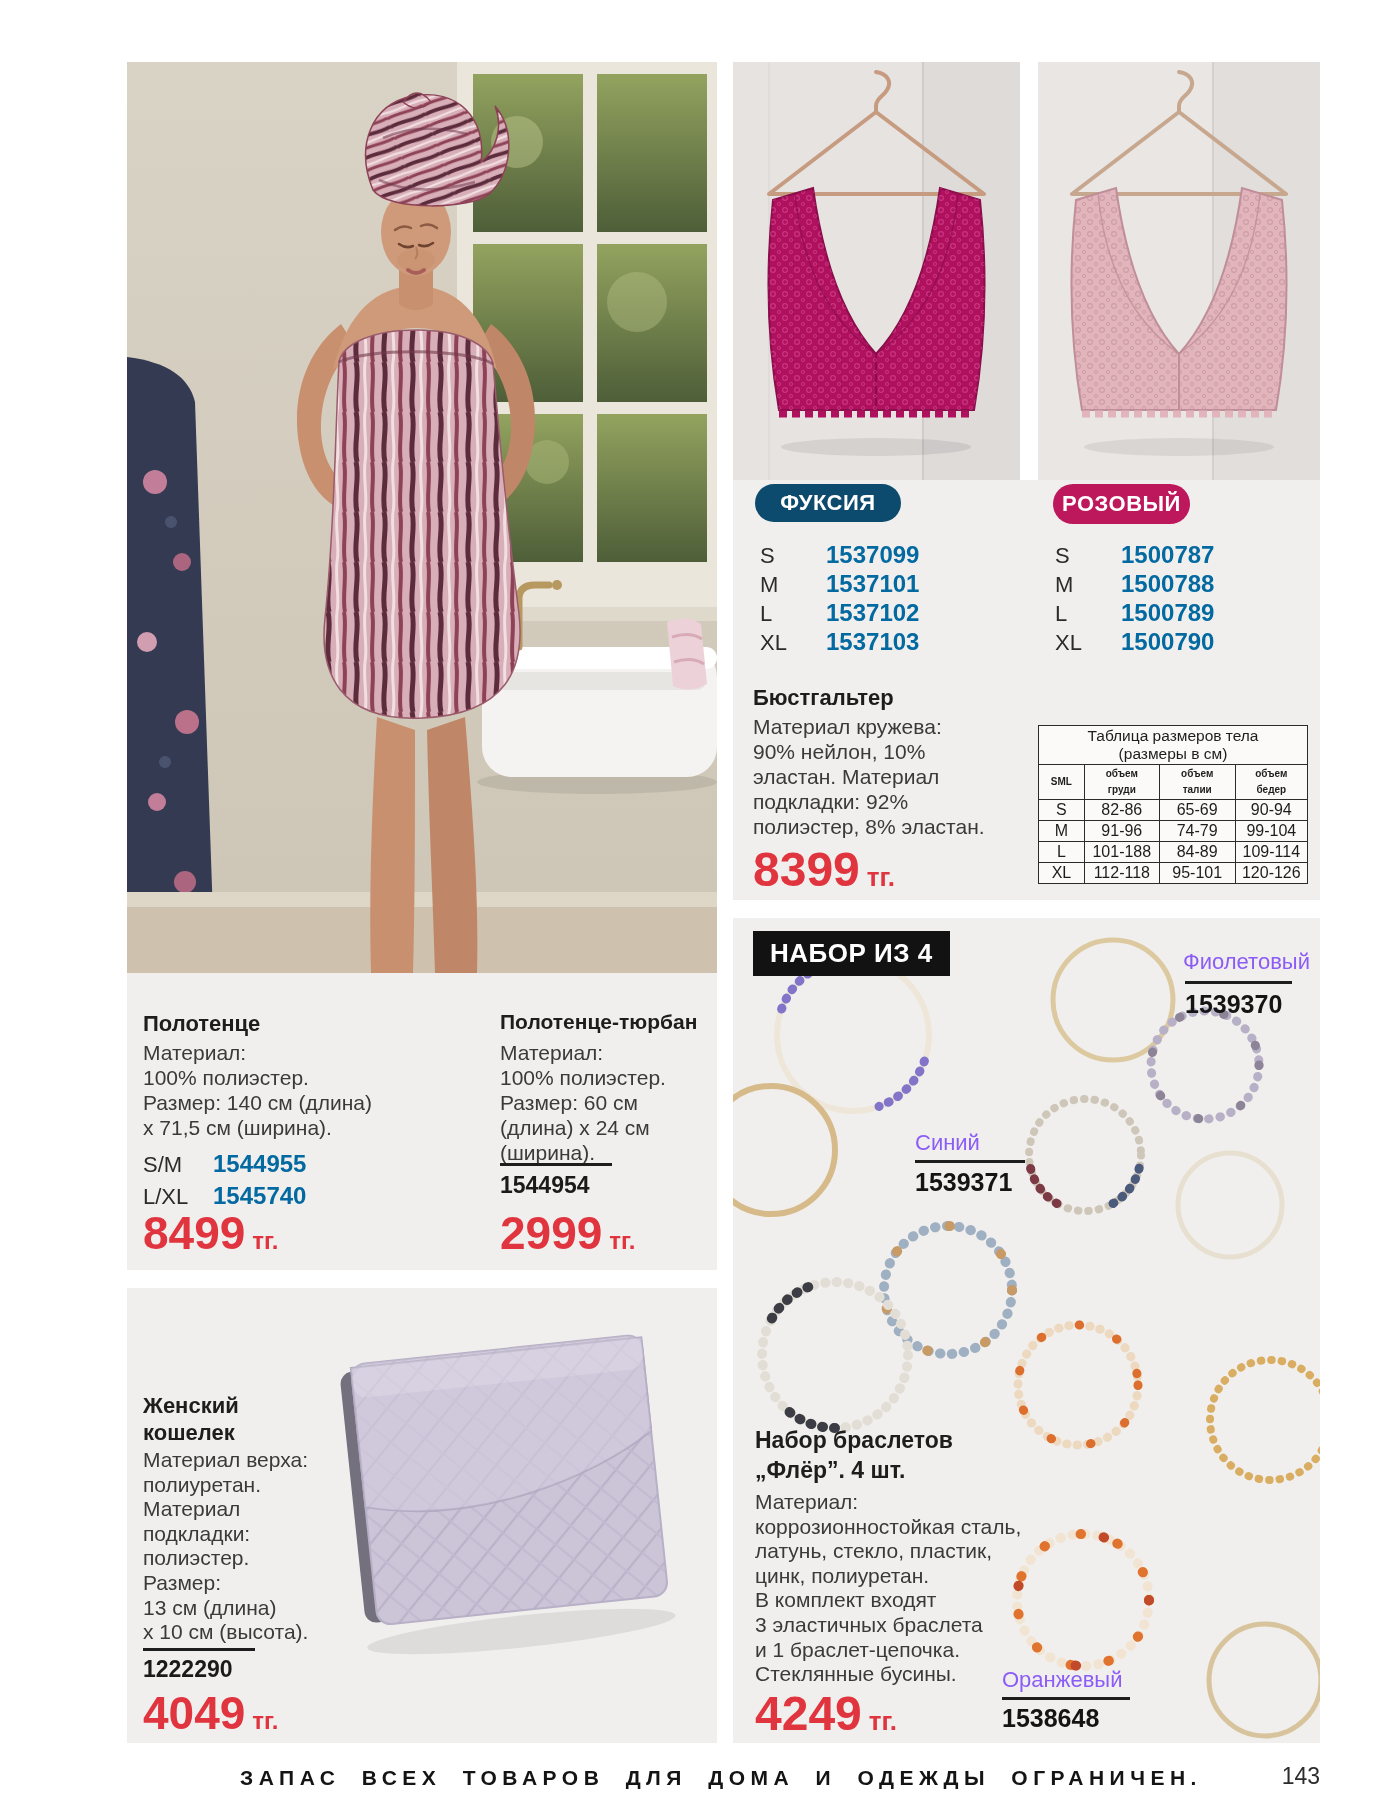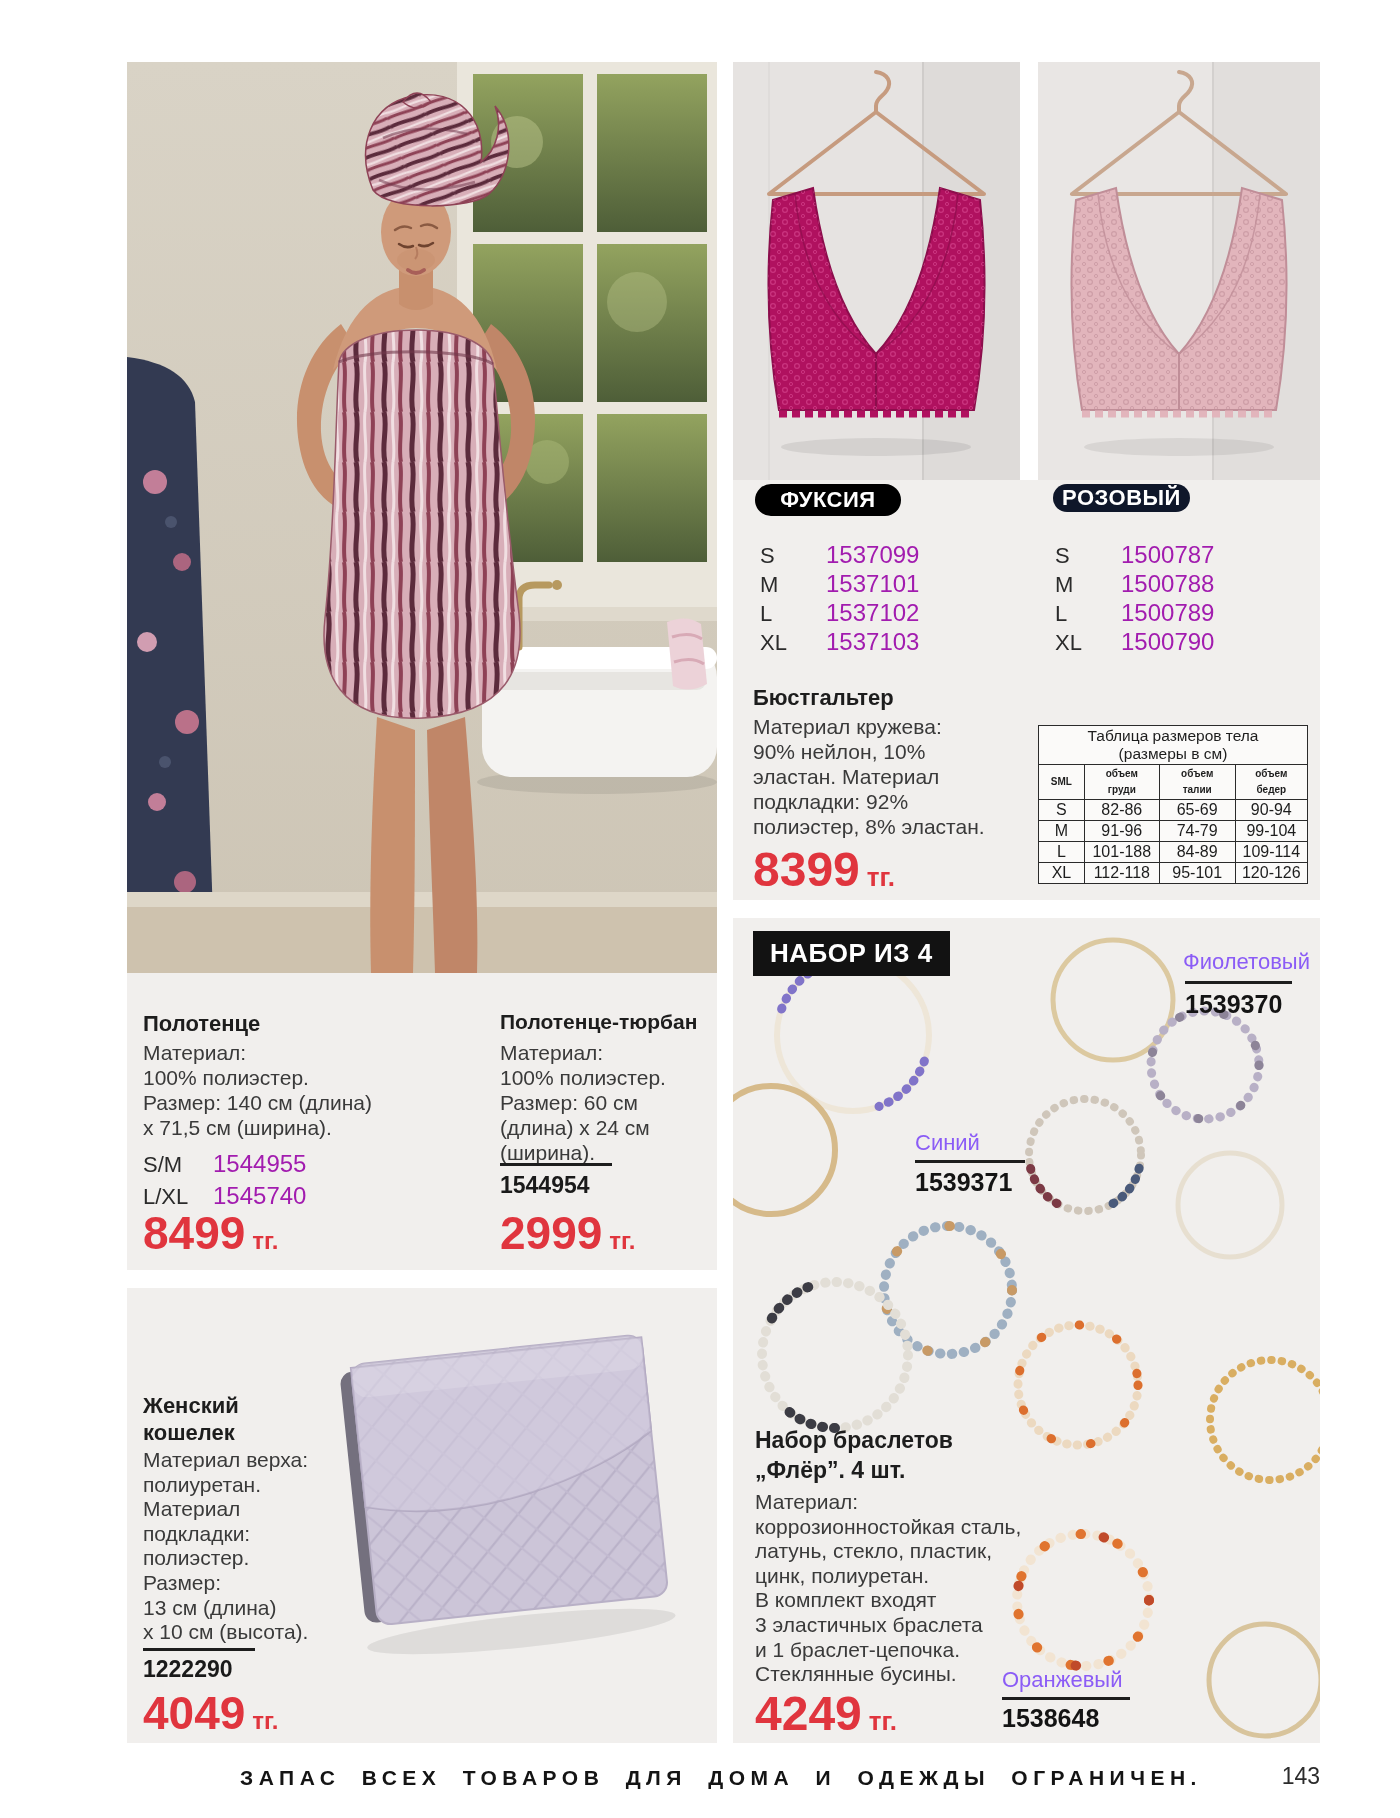--- a/index.html
+++ b/index.html
@@ -8,21 +8,21 @@
   .abs{position:absolute}
   .panel{position:absolute;background:#f1efed}
   .whitegap{position:absolute;background:#ffffff}
   .t-title{font-weight:700;font-size:22px;line-height:27px;color:#1d1d1d;white-space:pre-line}
   .t-title.sm{font-size:21px}
   .desc{font-size:21px;line-height:25px;color:#3a3a3a;white-space:pre-line}
   .desc.tight{line-height:24.6px}
   .code{font-weight:700;font-size:23px;color:#1a1a1a}
   .sizerow{font-size:22px;color:#2b2b2b;white-space:nowrap}
   .sizerow .sz{display:inline-block;width:66px;font-size:22px;color:#2b2b2b}
-  .sizerow .cd{font-weight:400;font-size:24px;color:#a21caf}
+  .sizerow .cd{font-weight:700;font-size:24px;color:#0369a1}
   .price{color:#e0353e;font-weight:700;font-size:46px;line-height:1;white-space:nowrap}
   .price .cur{font-size:24px;margin-left:7px}
   .price.big{font-size:48px}
   .price.big .cur{font-size:26px}
   .badge{position:absolute;border-radius:23px;color:#fff;font-weight:700;font-size:22px;
          display:flex;align-items:center;justify-content:center;letter-spacing:.5px}
   .setbadge{position:absolute;background:#121212;color:#ffffff;font-weight:700;font-size:26px;
             padding:7px 17px;letter-spacing:.5px}
   .vlabel{position:absolute;font-size:22px;color:#8b5cf6;white-space:nowrap}
   .vline{position:absolute;height:3px;background:#1d1d1d}
@@ -180,22 +180,22 @@
         <path d="M38,138 L78,126 C90,212 114,262 141,292 L141,348 L44,348 C31,272 31,204 38,138 Z" fill="#e2b5bc" stroke="#c08e98" stroke-width="2"></path>
         <path d="M244,138 L204,126 C192,212 168,262 141,292 L141,348 L238,348 C251,272 251,204 244,138 Z" fill="#e2b5bc" stroke="#c08e98" stroke-width="2"></path>
         <path d="M38,138 L78,126 C90,212 114,262 141,292 L141,348 L44,348 C31,272 31,204 38,138 Z" fill="url(#laceB)" opacity="0.6"></path>
         <path d="M244,138 L204,126 C192,212 168,262 141,292 L141,348 L238,348 C251,272 251,204 244,138 Z" fill="url(#laceB)" opacity="0.6"></path>
         <path d="M60,132 C68,210 98,262 141,292 M222,132 C214,210 184,262 141,292" stroke="#c08e98" stroke-width="1.5" fill="none" opacity="0.8"></path>
         <line x1="44" y1="352" x2="238" y2="352" stroke="#e2b5bc" stroke-width="7" stroke-dasharray="8 5"></line>
       </g>
     </svg>
   </div>
 
-  <div class="badge" style="left:755px;top:484px;width:146px;height:32px;background:#000000">ФУКСИЯ</div>
-  <div class="badge" style="left:1053px;top:484px;width:137px;height:28px;background:#0f172a">РОЗОВЫЙ</div>
+  <div class="badge" style="left:755px;top:484px;width:146px;height:38px;background:#0c4a6e">ФУКСИЯ</div>
+  <div class="badge" style="left:1053px;top:484px;width:137px;height:40px;background:#be185d">РОЗОВЫЙ</div>
 
   <div class="abs sizerow" style="left:760px;top:541px"><span class="sz">S</span><span class="cd">1537099</span></div>
   <div class="abs sizerow" style="left:760px;top:570px"><span class="sz">M</span><span class="cd">1537101</span></div>
   <div class="abs sizerow" style="left:760px;top:599px"><span class="sz">L</span><span class="cd">1537102</span></div>
   <div class="abs sizerow" style="left:760px;top:628px"><span class="sz">XL</span><span class="cd">1537103</span></div>
 
   <div class="abs sizerow" style="left:1055px;top:541px"><span class="sz">S</span><span class="cd">1500787</span></div>
   <div class="abs sizerow" style="left:1055px;top:570px"><span class="sz">M</span><span class="cd">1500788</span></div>
   <div class="abs sizerow" style="left:1055px;top:599px"><span class="sz">L</span><span class="cd">1500789</span></div>
   <div class="abs sizerow" style="left:1055px;top:628px"><span class="sz">XL</span><span class="cd">1500790</span></div>

